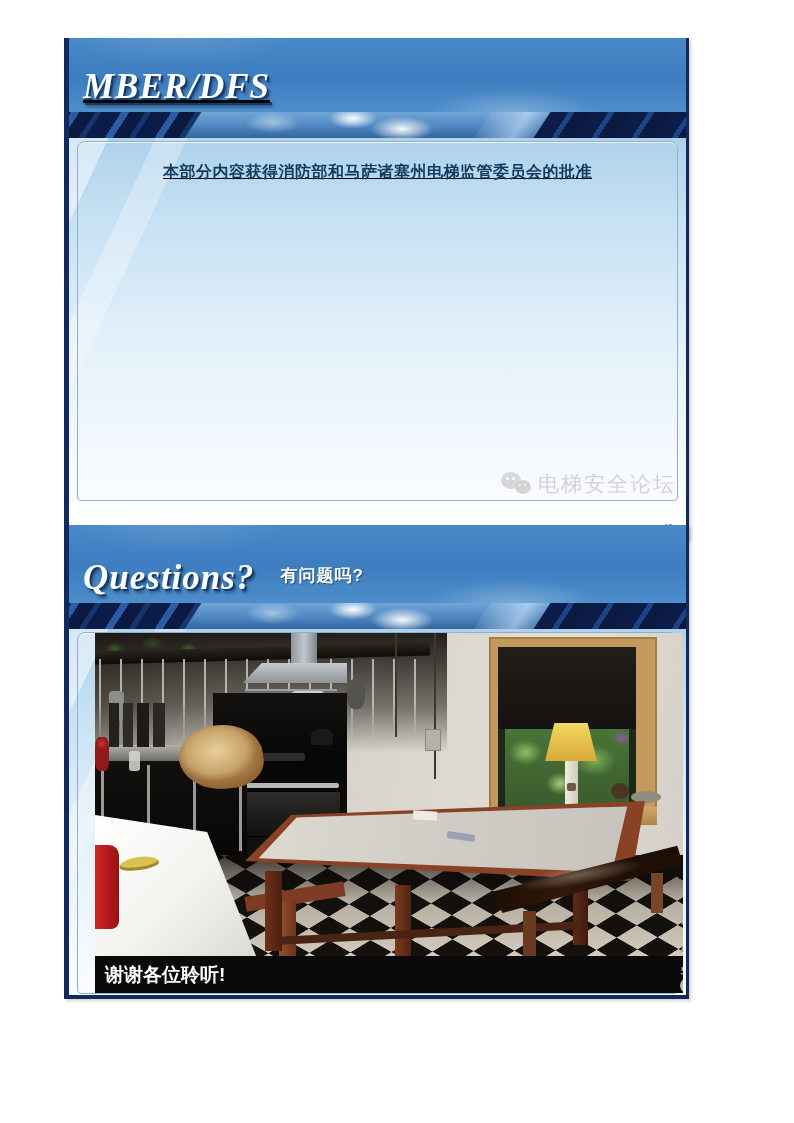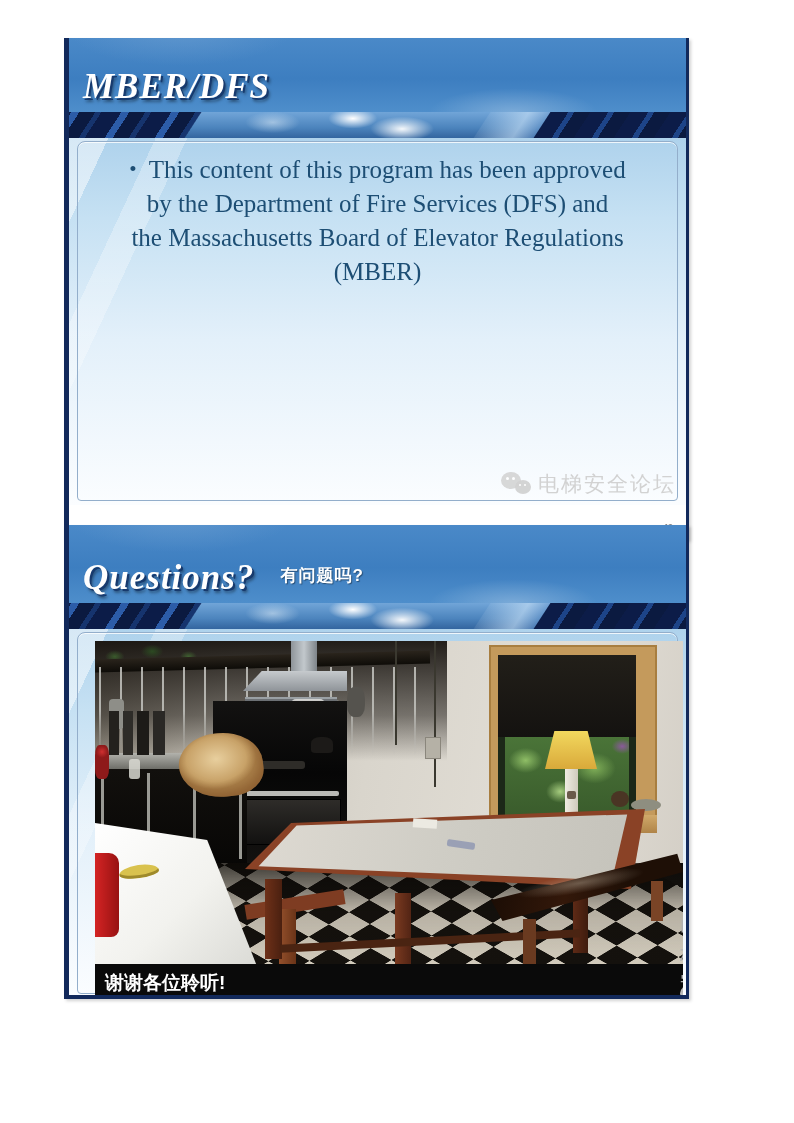--- a/index.html
+++ b/index.html
@@ -5,21 +5,21 @@
   html,body{margin:0;padding:0;background:#fff;}
   .page{position:relative;width:794px;height:1123px;background:#ffffff;overflow:hidden;
         font-family:"Liberation Sans", sans-serif;}
 
   
   .slide{position:absolute;left:64px;width:625px;box-sizing:border-box;
          border-left:5px solid var(--slide_border,#12295b);
          border-right:3px solid var(--slide_border,#12295b);
          border-bottom:4px solid var(--slide_border,#12295b);
          box-shadow:2px 2px 3px rgba(0,0,0,.18);background:#fff;overflow:hidden;}
-  .slide1{top:38px;height:502px;}
+  .slide1{top:38px;height:502px;text-decoration:underline;}
   .slide2{top:525px;height:474px;}
 
   
   .hdr{position:relative;height:74px;display:flex;align-items:flex-end;gap:26px;
        padding:0 0 6px 14px;box-sizing:border-box;
        background:
         radial-gradient(120px 34px at 72% 100%, rgba(255,255,255,.25), transparent 70%),
         radial-gradient(160px 50px at 18% -10%, rgba(110,160,210,.55), transparent 70%),
         linear-gradient(180deg,#4a89c8 0%, var(--header_blue,#3d7ec0) 55%, #4e8ecb 100%);}
   .hdr2{height:78px;}
@@ -73,21 +73,21 @@
   .wm-logo .b1::before{left:5px;} .wm-logo .b1::after{left:11px;}
   .wm-logo .b2{position:absolute;left:14px;top:10px;width:16px;height:14px;border-radius:50%;background:currentColor;opacity:.95;}
   .wm-logo .b2::before,.wm-logo .b2::after{content:"";position:absolute;top:4px;width:2px;height:2px;border-radius:50%;background:#fff;}
   .wm-logo .b2::before{left:4px;} .wm-logo .b2::after{left:9px;}
 
   .pagenum{position:absolute;left:64px;width:625px;box-sizing:border-box;text-align:right;
            padding-right:16px;font-size:9px;color:#8a8a8a;}
   .pn1{top:522px;font-weight:bold;} .pn2{top:1001px;}
 
   
-  .photo{position:absolute;left:26px;top:12px;width:588px;height:360px;overflow:hidden;
+  .photo{position:absolute;left:26px;top:4px;width:588px;height:360px;overflow:hidden;
          background:linear-gradient(100deg,#8f897d 0%,#c9c4ba 22%,#d9d5cc 45%,#e2ded6 75%,#d2cdc4 100%);}
   .photo *{position:absolute;}
   .ph-darktop{left:0;top:0;width:352px;height:120px;
       background:linear-gradient(180deg,rgba(18,14,10,.92),rgba(18,14,10,.5) 62%,rgba(18,14,10,0));}
   .ph-vine{left:0;top:0;width:110px;height:26px;background:
       radial-gradient(14px 9px at 18% 60%,#3a5a2c,transparent 70%),
       radial-gradient(16px 10px at 52% 40%,#2c4a22,transparent 70%),
       radial-gradient(12px 8px at 85% 60%,#3f6030,transparent 70%);}
   .ph-rackbar{left:0;top:14px;width:335px;height:13px;transform:rotate(-1.5deg);
       background:linear-gradient(180deg,#2a241c,#0e0c08);}
@@ -193,26 +193,21 @@
     <header class="hdr">
       <h1 class="title">MBER/DFS</h1>
     </header>
     <div class="band">
       <span class="corner cl"></span>
       <span class="pane"></span>
       <span class="corner cr"></span>
     </div>
     <div class="body body1">
       <div class="frame"></div>
-      <div class="para">
-        <div><span class="bullet">•</span><span>This content of this program has been approved</span></div>
-        <div>by the Department of Fire Services (DFS) and</div>
-        <div>the Massachusetts Board of Elevator Regulations</div>
-        <div>(MBER)</div>
-      </div>
+      <div class="cnline">本部分内容获得消防部和马萨诸塞州电梯监管委员会的批准</div>
       <div class="wm wm1">
         <span class="wm-logo">
             <span class="b1"></span>
             <span class="b2"></span>
           </span>
         <span>电梯安全论坛</span>
       </div>
     </div>
   </section>
   <div class="pagenum pn1">49</div>

